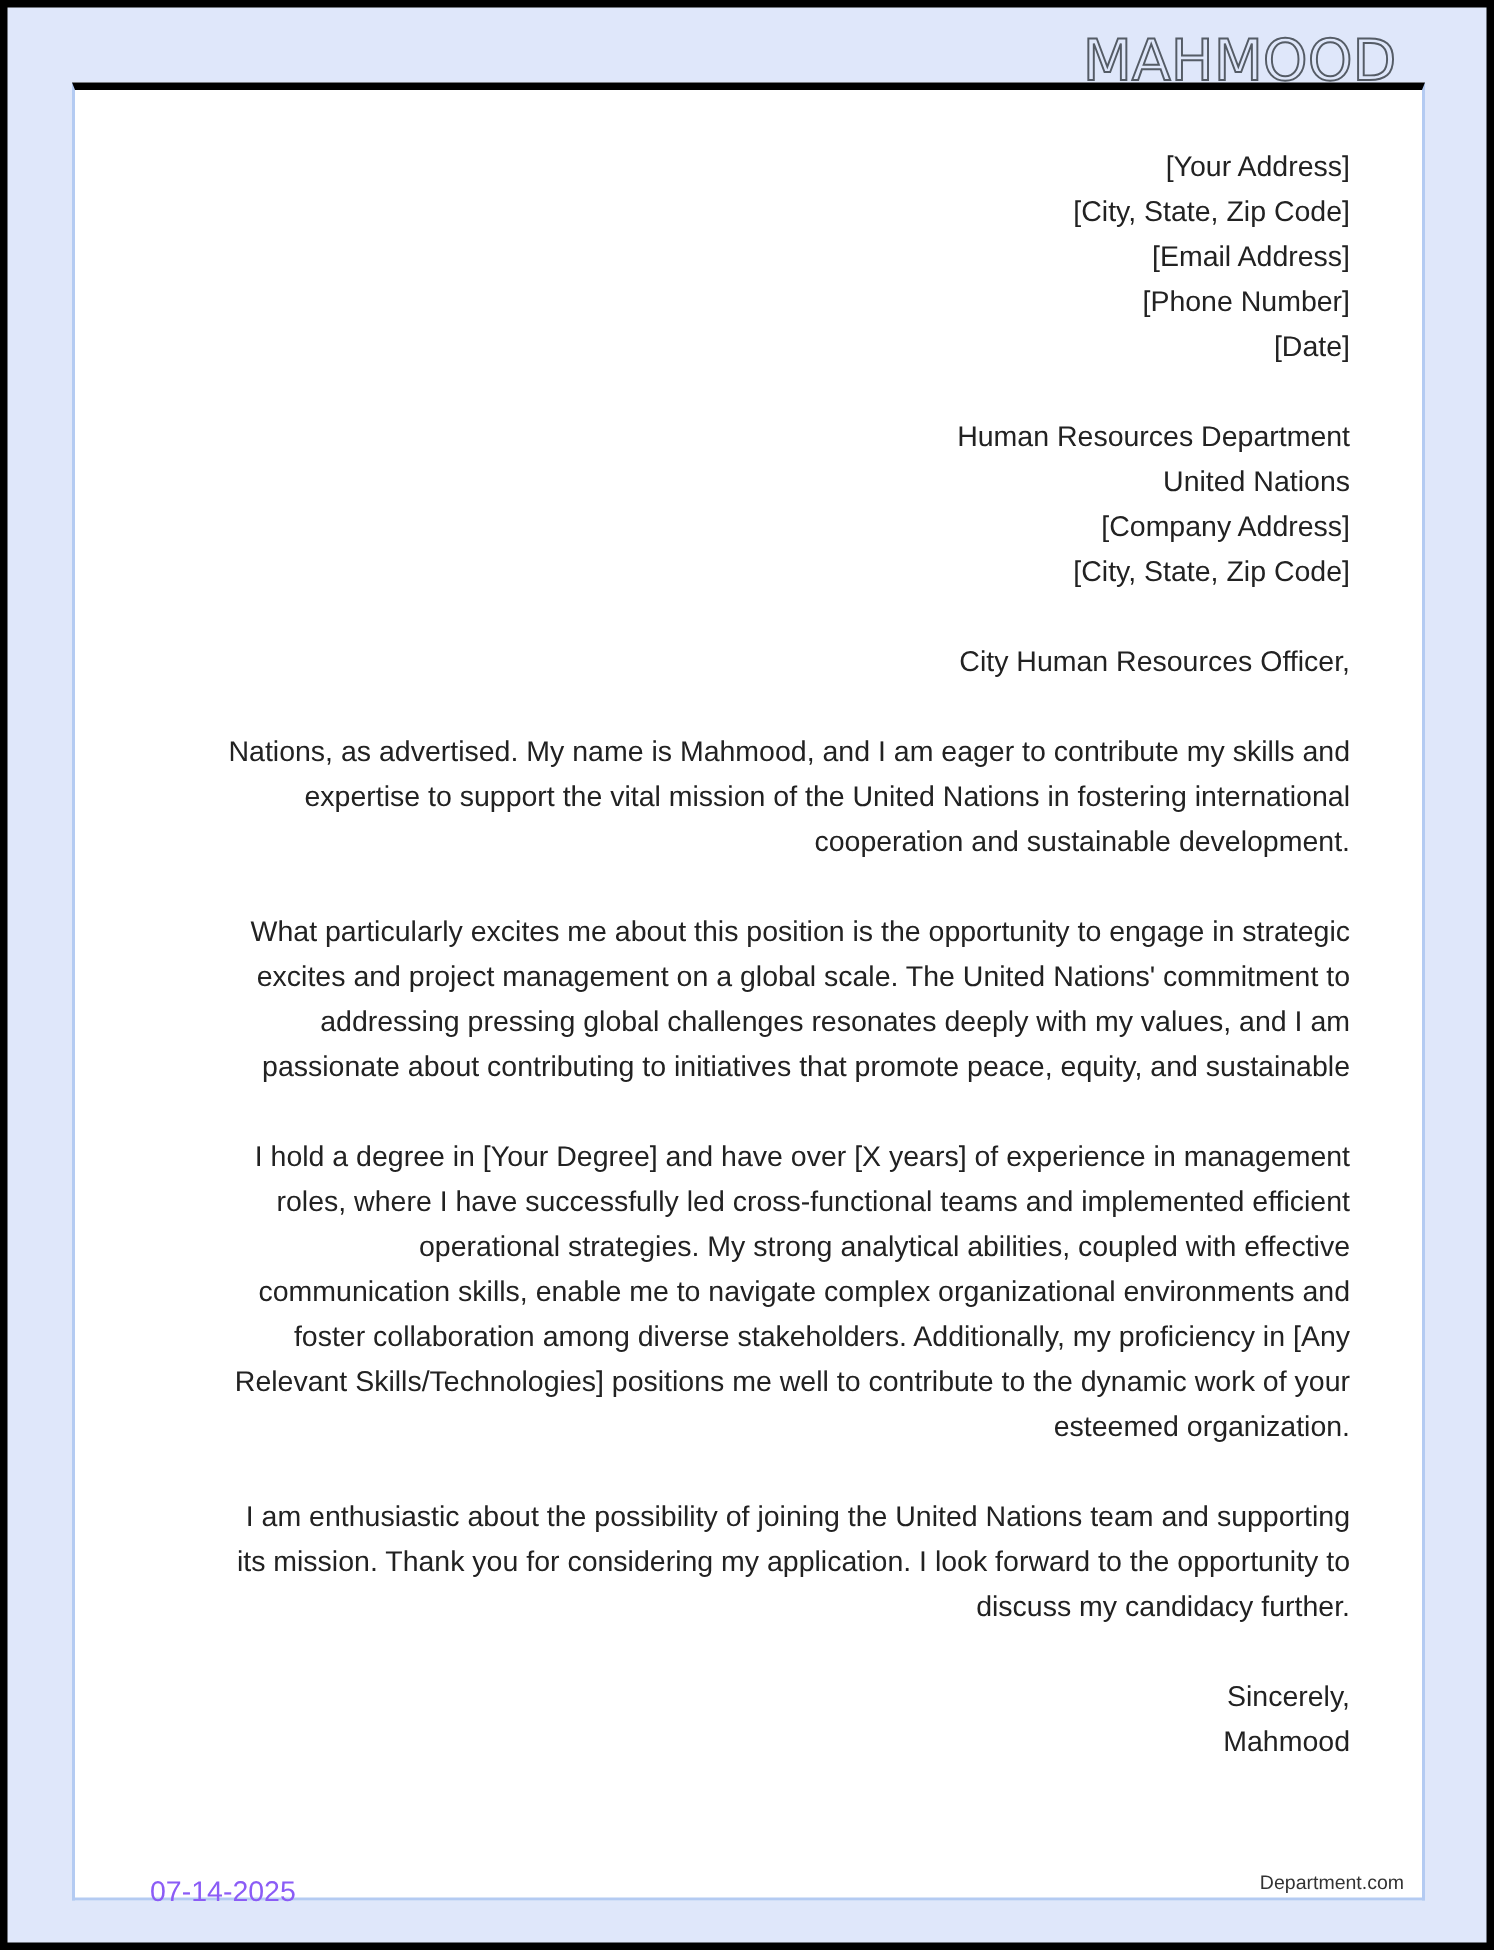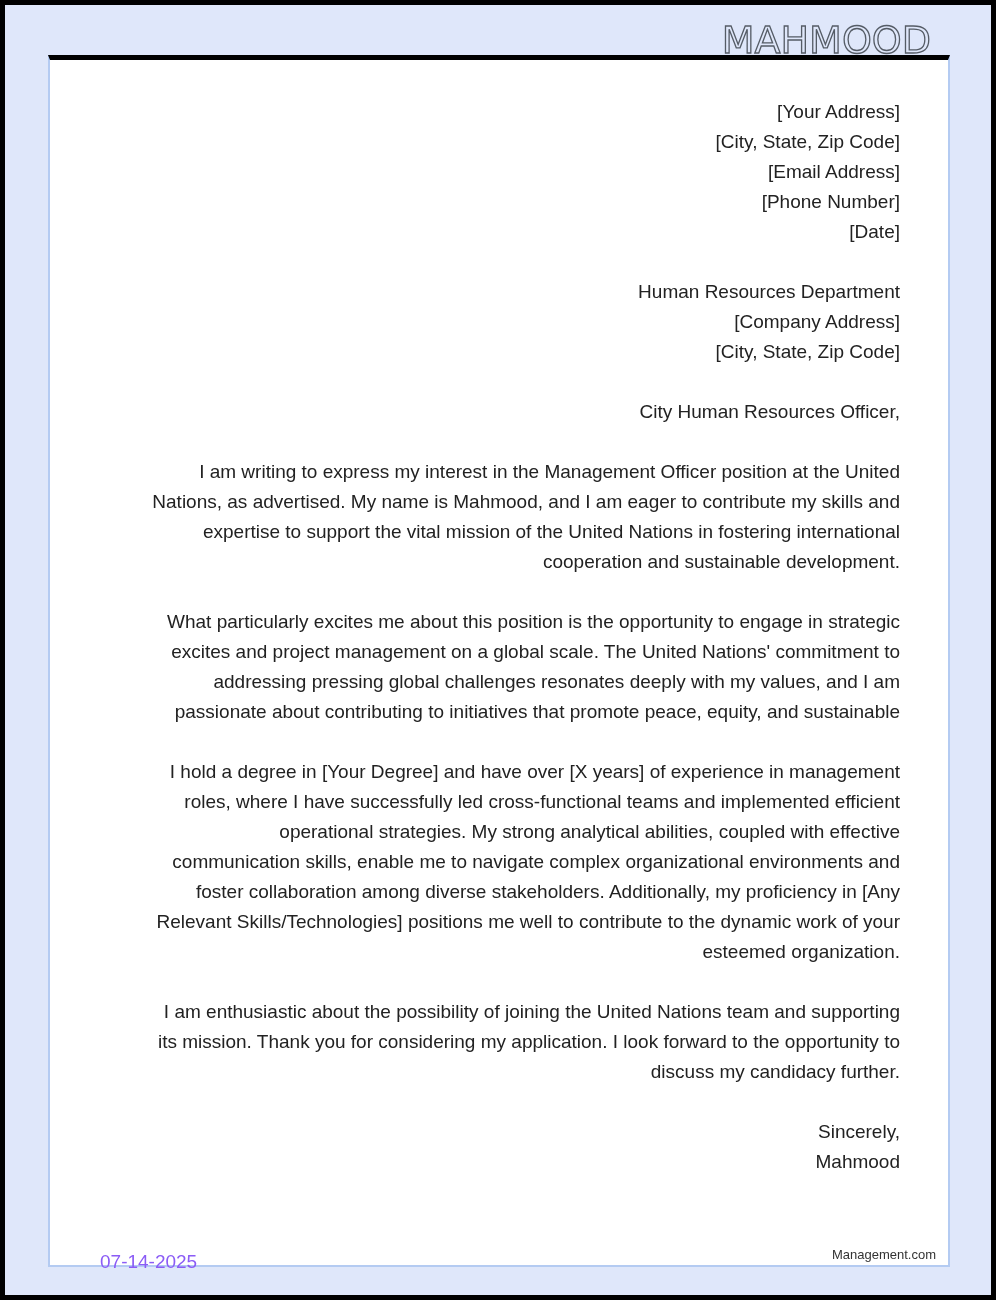--- a/index.html
+++ b/index.html
@@ -54,29 +54,29 @@
   <div>
     <div class="line">[Your Address]</div>
     <div class="line">[City, State, Zip Code]</div>
     <div class="line">[Email Address]</div>
     <div class="line">[Phone Number]</div>
     <div class="line">[Date]</div>
   </div>
   <div class="gap"></div>
   <div>
     <div class="line">Human Resources Department</div>
+    <div class="line">United Nations</div>
     <div class="line">[Company Address]</div>
     <div class="line">[City, State, Zip Code]</div>
   </div>
   <div class="gap"></div>
   <div class="line">City Human Resources Officer,</div>
   <div class="gap"></div>
 
   <div>
-    <div class="line">I am writing to express my interest in the Management Officer position at the United</div>
     <div class="line">Nations, as advertised. My name is Mahmood, and I am eager to contribute my skills and</div>
     <div class="line">expertise to support the vital mission of the United Nations in fostering international</div>
     <div class="line">cooperation and sustainable development.</div>
   </div>
   <div class="gap"></div>
 
   <div>
     <div class="line">What particularly excites me about this position is the opportunity to engage in strategic</div>
     <div class="line">excites and project management on a global scale. The United Nations' commitment to</div>
     <div class="line">addressing pressing global challenges resonates deeply with my values, and I am</div>
@@ -100,13 +100,13 @@
     <div class="line">its mission. Thank you for considering my application. I look forward to the opportunity to</div>
     <div class="line">discuss my candidacy further.</div>
   </div>
   <div class="gap"></div>
 
   <div class="line">Sincerely,</div>
   <div class="line">Mahmood</div>
 </div>
 
 <div class="date">07-14-2025</div>
-<div class="credit">Management.com</div>
+<div class="credit">Department.com</div>
 
 </body></html>

